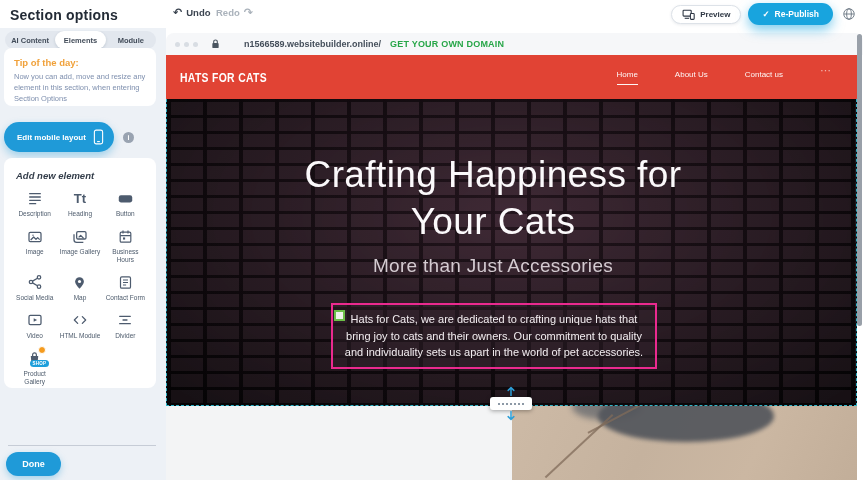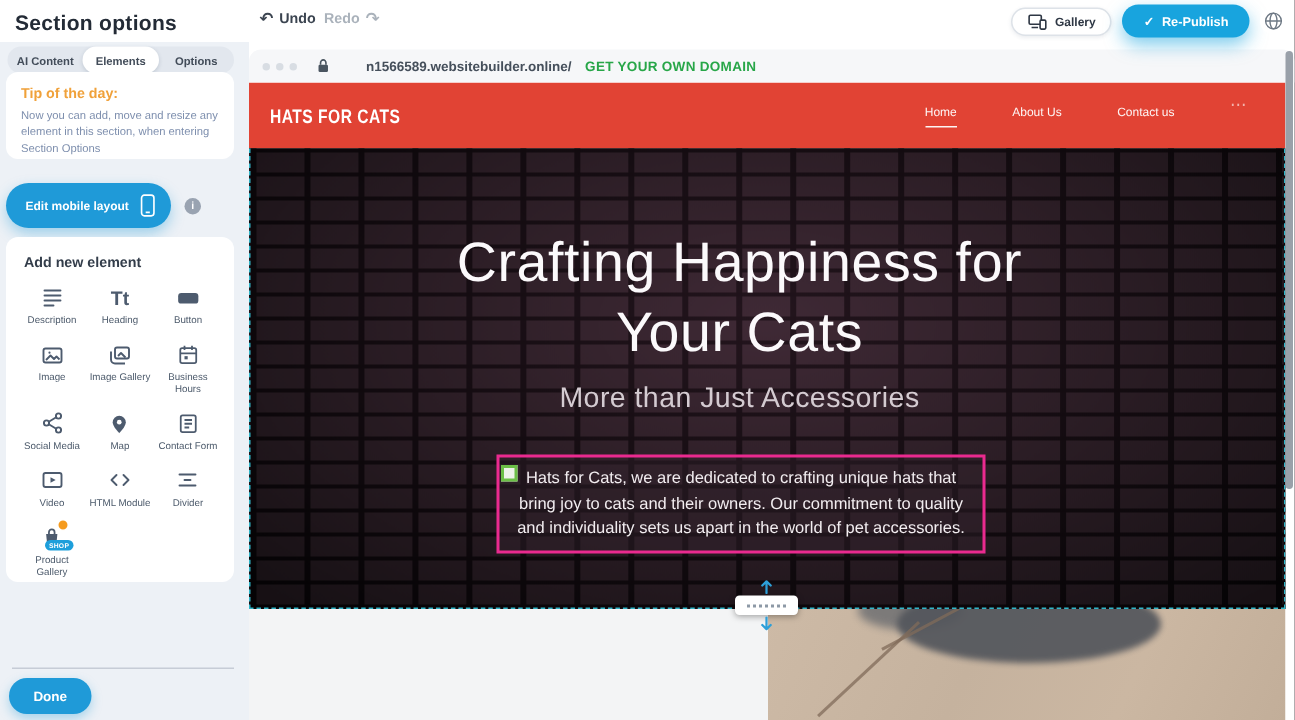--- a/index.html
+++ b/index.html
@@ -40,21 +40,21 @@
 
   .mobile-row { position:absolute; left:4px; top:94px; display:flex; align-items:center; gap:9px; }
   .btn-mobile { display:flex; align-items:center; gap:7px; height:30px; padding:0 10px 0 13px;
     background:#1f9ad8; border:none; border-radius:16px; font-size:8px; font-weight:bold; color:#fff;
     box-shadow:0 4px 9px rgba(31,154,216,.38); cursor:pointer; }
   .info-dot { width:11px; height:11px; border-radius:50%; background:#99a3b1; color:#fff; font-size:7px;
     font-weight:bold; display:flex; align-items:center; justify-content:center; cursor:pointer; }
 
   .add-card { position:absolute; left:4px; top:130px; width:152px; height:230px; background:#fff;
     border-radius:8px; padding:12px 8px 0 8px; }
-  .add-title { font-size:9.5px; font-weight:bold; color:#333d4a; padding-left:4px; }
+  .add-title { font-size:9.5px; font-weight:bold; color:#333d4a; padding-left:4px;font-style:italic; }
   .el-grid { margin-top:9px; display:grid; grid-template-columns:repeat(3,1fr); row-gap:9px; }
   .el { display:flex; flex-direction:column; align-items:center; gap:3px; min-height:29px; cursor:pointer; }
   .el-ic { width:17px; height:17px; display:flex; align-items:center; justify-content:center; color:#4d5b6e; position:relative;text-align:right; }
   .el-lb { font-size:6.5px; color:#4c5a6b; text-align:center; line-height:1.3; max-width:42px; }
   .tt-glyph { font-size:13px; font-weight:bold; color:#4d5b6e; line-height:1; }
   .shop-pill { position:absolute; right:-6px; bottom:0; background:#1d9fdb; color:#fff; font-size:4.5px;
     font-weight:bold; padding:1px 3px; border-radius:5px; letter-spacing:.2px; }
   .new-dot { position:absolute; right:-3px; top:-4px; width:8px; height:8px; border-radius:50%;
     background:#f59b1e; border:1px solid #fff; }
 
@@ -138,21 +138,21 @@
     </div>
     <div class="tb-right">
       <button class="btn-preview">
         <span>
           <svg width="13" height="11" viewBox="0 0 24 20" fill="none" stroke="#2e3744" stroke-width="2">
             <rect x="2" y="2" width="15" height="11" rx="1.5"></rect>
             <path d="M5 17h8"></path>
             <rect x="15.5" y="8" width="7" height="11" rx="1.5" fill="#fff"></rect>
           </svg>
         </span>
-        <span>Gallery</span>
+        <span>Preview</span>
       </button>
       <button class="btn-republish">
         <span>✓</span>
         <span>Re-Publish</span>
       </button>
       <div class="btn-globe">
         <span>
           <svg width="14" height="14" viewBox="0 0 24 24" fill="none" stroke="#6d7884" stroke-width="1.6">
             <circle cx="12" cy="12" r="9"></circle>
             <ellipse cx="12" cy="12" rx="4" ry="9"></ellipse>
@@ -160,21 +160,21 @@
           </svg>
         </span>
       </div>
     </div>
   </div>
 
   <div class="sidebar">
     <div class="tabs">
       <div class="tab">AI Content</div>
       <div class="tab active">Elements</div>
-      <div class="tab">Options</div>
+      <div class="tab">Module</div>
     </div>
 
     <div class="tip-card">
       <div class="tip-title">Tip of the day:</div>
       <div class="tip-body">Now you can add, move and resize any element in this section, when entering Section Options</div>
     </div>
 
     <div class="mobile-row">
       <button class="btn-mobile">
         <span>Edit mobile layout</span>

